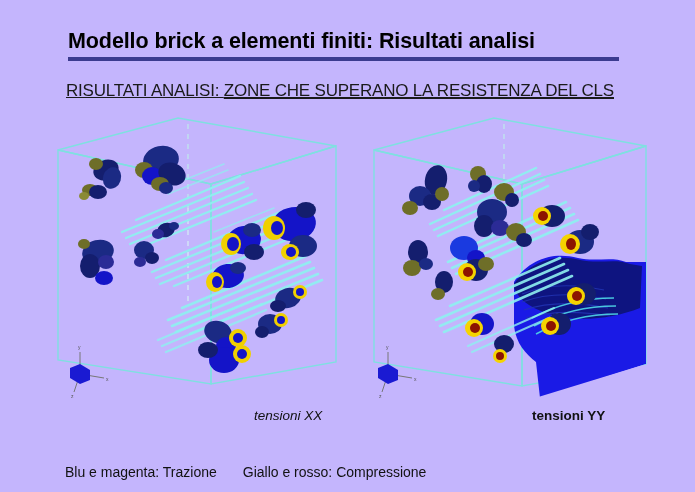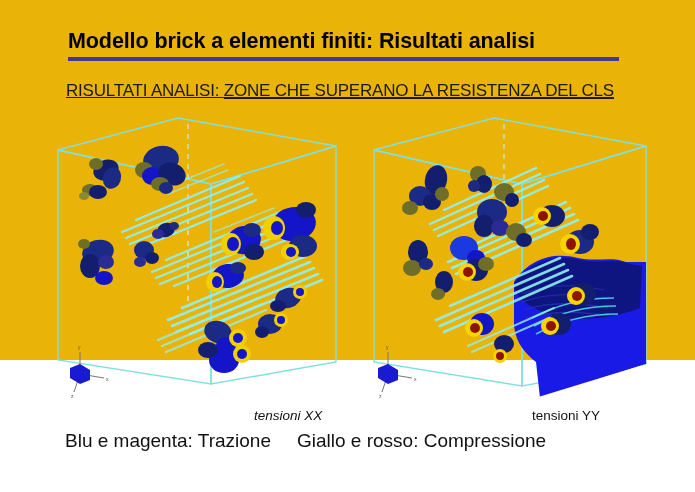--- a/index.html
+++ b/index.html
@@ -11,22 +11,22 @@
     width: 695px;
     height: 492px;
     position: relative;
     overflow: hidden;
     font-family: "Liberation Sans", sans-serif;
     color: #000000;
   }
   #slide {
     position: absolute;
     left: 0; top: 0;
-    width: 695px; height: 360px;
-    background: #eab308;
+    width: 695px; height: 492px;
+    background: #c4b5fd;
   }
   
   #title-block {
     position: absolute;
     left: 68px;
     top: 28px;
     width: 556px;
   }
   #slide-title {
     font-size: 21.5px;
@@ -68,27 +68,27 @@
   #figure-yy { left: 364px; }
   .figure svg { display: block; }
   
   .caption {
     position: absolute;
     font-size: 13.5px;
     color: #111111;
     white-space: nowrap;
   }
   #caption-xx { left: 254px; top: 408px; font-style: italic; }
-  #caption-yy { left: 532px; top: 408px; }
+  #caption-yy { left: 532px; top: 408px; font-weight: bold; }
   
   #legend-line {
     position: absolute;
     left: 65px;
-    top: 430px;
-    font-size: 19px;
+    top: 464px;
+    font-size: 14px;
     color: #111111;
     white-space: nowrap;
   }
   #legend-line .gap { display: inline-block; width: 26px; }
 </style>
 </head>
 <body>
 
 <div id="slide">
 

